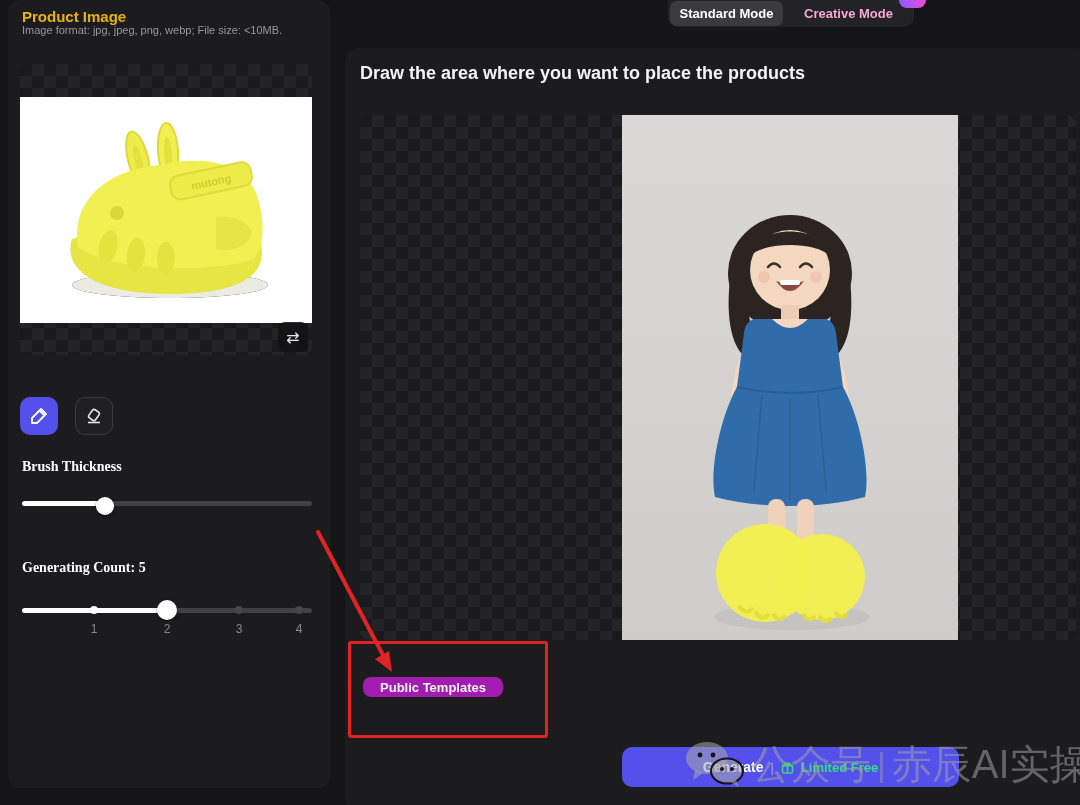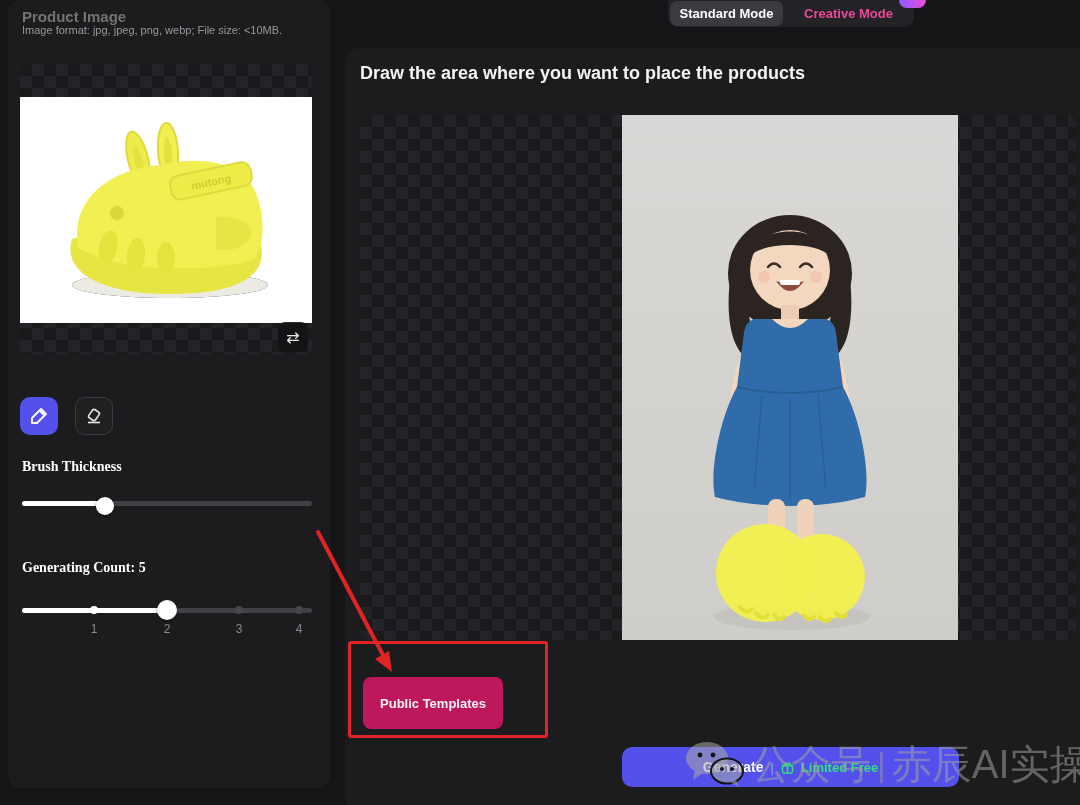--- a/index.html
+++ b/index.html
@@ -14,21 +14,21 @@
     background-color:#1c1c1e;
     background-image:conic-gradient(#242428 0deg 90deg,#1a1a1c 90deg 180deg,#242428 180deg 270deg,#1a1a1c 270deg 360deg);
     background-size:24px 24px;
   }
 
   
   .left-panel {
     position:absolute; left:8px; top:0; width:322px; height:788px;
     background:#1c1c1e; border-radius:12px; z-index:2;
   }
-  .lp-title { position:absolute; left:14px; top:8px; font-size:15px; font-weight:bold; color:#737373; }
+  .lp-title { position:absolute; left:14px; top:8px; font-size:15px; font-weight:bold; color:#eab308; }
   .lp-hint  { position:absolute; left:14px; top:24px; font-size:11px; color:#98989c; }
   .product-box {
     position:absolute; left:12px; top:64px; width:292px; height:291px;
     border-radius:8px; overflow:hidden;
   }
   .product-photo { position:absolute; left:0; top:33px; width:292px; height:226px; background:#fff; }
   .swap-btn {
     position:absolute; right:4px; bottom:3px; width:30px; height:30px;
     background:rgba(18,18,20,.88); border-radius:7px; display:flex; align-items:center; justify-content:center;
     color:#e8e8e8; font-size:16px; cursor:pointer;
@@ -50,38 +50,38 @@
   .tabbar {
     position:absolute; left:668px; top:0; width:246px; height:27px;
     background:#232327; border-radius:0 0 10px 10px; display:flex; align-items:center; z-index:3;
   }
   .tab-active {
     margin-left:2px; width:113px; height:25px; background:#3b3b3f; border-radius:7px;
     display:flex; align-items:center; justify-content:center;
     font-size:13px; font-weight:bold; color:#fff; cursor:pointer;
   }
   .tab-inactive {
-    flex:1; text-align:center; font-size:13px; font-weight:bold; color:#ec4899; cursor:pointer;
+    flex:1; text-align:center; font-size:13px; font-weight:bold; color:#f9a8d4; cursor:pointer;
   }
   .new-badge {
     position:absolute; left:899px; top:0; width:27px; height:8px; z-index:4;
     background:linear-gradient(90deg,#8a5bff,#ec4bd4); border-radius:0 0 8px 8px;
   }
 
   
   .main-panel {
     position:absolute; left:345px; top:48px; width:743px; height:765px;
     background:#1c1c1e; border-radius:14px; z-index:1;
   }
   .instruction { position:absolute; left:15px; top:15px; font-size:18px; font-weight:bold; color:#f5f5f5; }
   .canvas-area { position:absolute; left:15px; top:67px; width:716px; height:525px; border-radius:10px; overflow:hidden; }
   .scene-photo { position:absolute; left:262px; top:0; width:336px; height:525px; background:linear-gradient(#dad8d6,#cfcdc9); }
   .templates-btn {
-    position:absolute; left:18px; top:629px; width:140px; height:52px;
-    background:#be185d; border-radius:8px; display:flex; align-items:center; justify-content:center;
+    position:absolute; left:18px; top:629px; width:140px; height:20px;
+    background:#a21caf; border-radius:8px; display:flex; align-items:center; justify-content:center;
     font-size:13px; font-weight:bold; color:#f2f2f2; cursor:pointer;
   }
   .annot-box {
     position:absolute; left:3px; top:593px; width:200px; height:97px;
     border:3px solid #e02424; border-radius:3px; pointer-events:none;
   }
   .generate-btn {
     position:absolute; left:277px; top:699px; width:337px; height:40px;
     background:#5450ec; border-radius:10px; display:flex; align-items:center; justify-content:center;
     gap:7px; cursor:pointer; z-index:20;

